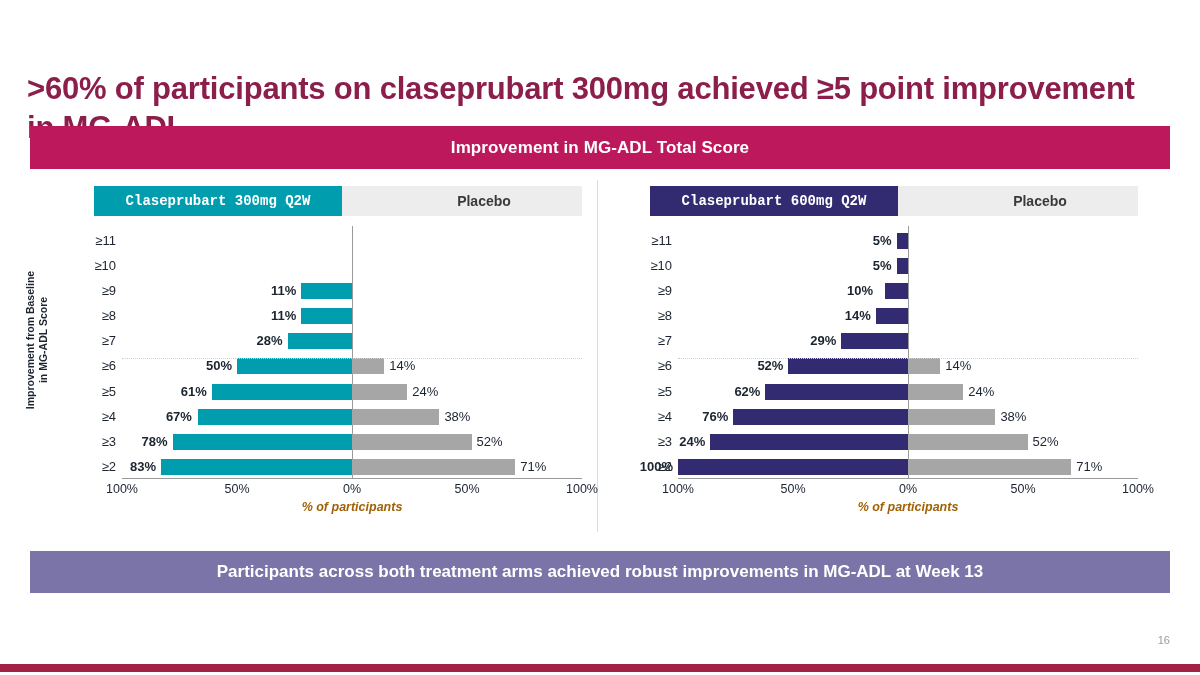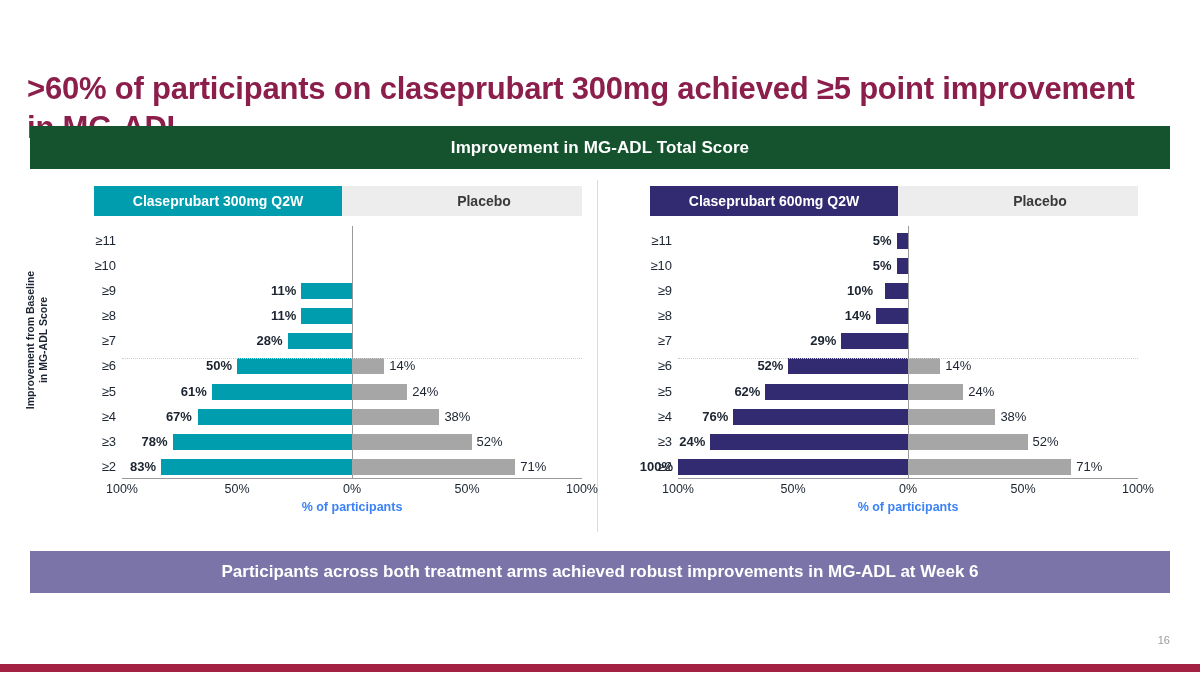--- a/index.html
+++ b/index.html
@@ -13,21 +13,21 @@
   
   .title{
     position:absolute;left:27px;top:22px;width:1110px;
     font-size:31px;line-height:1.25;font-weight:bold;
     color:#8C1E4C;letter-spacing:-0.2px;margin-top:48px;
   }
 
   
   .band-header{
     position:absolute;left:30px;top:126px;width:1140px;height:43px;
-    background:#14532d;color:#ffffff;
+    background:#be185d;color:#ffffff;
     display:flex;align-items:center;justify-content:center;
     font-size:17px;font-weight:bold;letter-spacing:0.1px;
   }
 
   
   .charts{
     position:absolute;left:30px;top:178px;width:1140px;height:362px;
     background:#fff;
   }
   .panel{position:absolute;top:0;height:362px;width:560px;}
@@ -39,21 +39,21 @@
   }
 
   
   .legend{position:absolute;top:8px;height:30px;display:flex;}
   .legend-left{left:64px;width:488px;}
   .legend-right{left:42px;width:488px;}
   .lg-tab{
     height:30px;display:flex;align-items:center;justify-content:center;
     font-size:14px;font-weight:bold;box-sizing:border-box;
   }
-  .lg-arm{width:248px;color:#ffffff;}
+  .lg-arm{width:248px;color:#ffffff;font-family:Liberation Mono, monospace;}
   .lg-arm.teal{background:#009DAF;}
   .lg-arm.purple{background:#332B71;}
   .lg-pbo{width:240px;background:#EDEDED;color:#3a3a3a;padding-left:44px;}
 
   
   .ytitle{
     position:absolute;left:-6px;top:62px;width:200px;height:20px;
     transform:rotate(-90deg);transform-origin:100px 100px;
     font-size:10.5px;font-weight:bold;color:#1b2430;
     text-align:center;line-height:1.25;
@@ -95,21 +95,21 @@
   
   .xticks{
     position:absolute;left:0;right:0;top:304px;height:16px;
   }
   .xtick{
     position:absolute;top:0;font-size:12.5px;color:#1b2430;
     transform:translateX(-50%);white-space:nowrap;
   }
   .xtitle{
     position:absolute;left:0;right:0;top:322px;
-    text-align:center;font-size:12.5px;font-weight:bold;color:#3b82f6;
+    text-align:center;font-size:12.5px;font-weight:bold;color:#a16207;font-style:italic;
   }
 
   
   .band-footer{
     position:absolute;left:30px;top:551px;width:1140px;height:42px;
     background:#7A74A8;color:#ffffff;
     display:flex;align-items:center;justify-content:center;
     font-size:17px;font-weight:bold;
   }
 
@@ -310,19 +310,19 @@
         <span class="xtick" style="left:50%">0%</span>
         <span class="xtick" style="left:75%">50%</span>
         <span class="xtick" style="left:100%">100%</span>
       </div>
       <div class="xtitle" style="position:absolute;left:70px;width:460px;top:322px;">% of participants</div>
     </div>
 
   </div>
 
   <div class="band-footer">
-    <span>Participants across both treatment arms achieved robust improvements in MG-ADL at Week 6</span>
+    <span>Participants across both treatment arms achieved robust improvements in MG-ADL at Week 13</span>
   </div>
 
   <div class="pagenum">16</div>
   <div class="bottom-stripe"></div>
 
 </div>
 
 </body></html>

